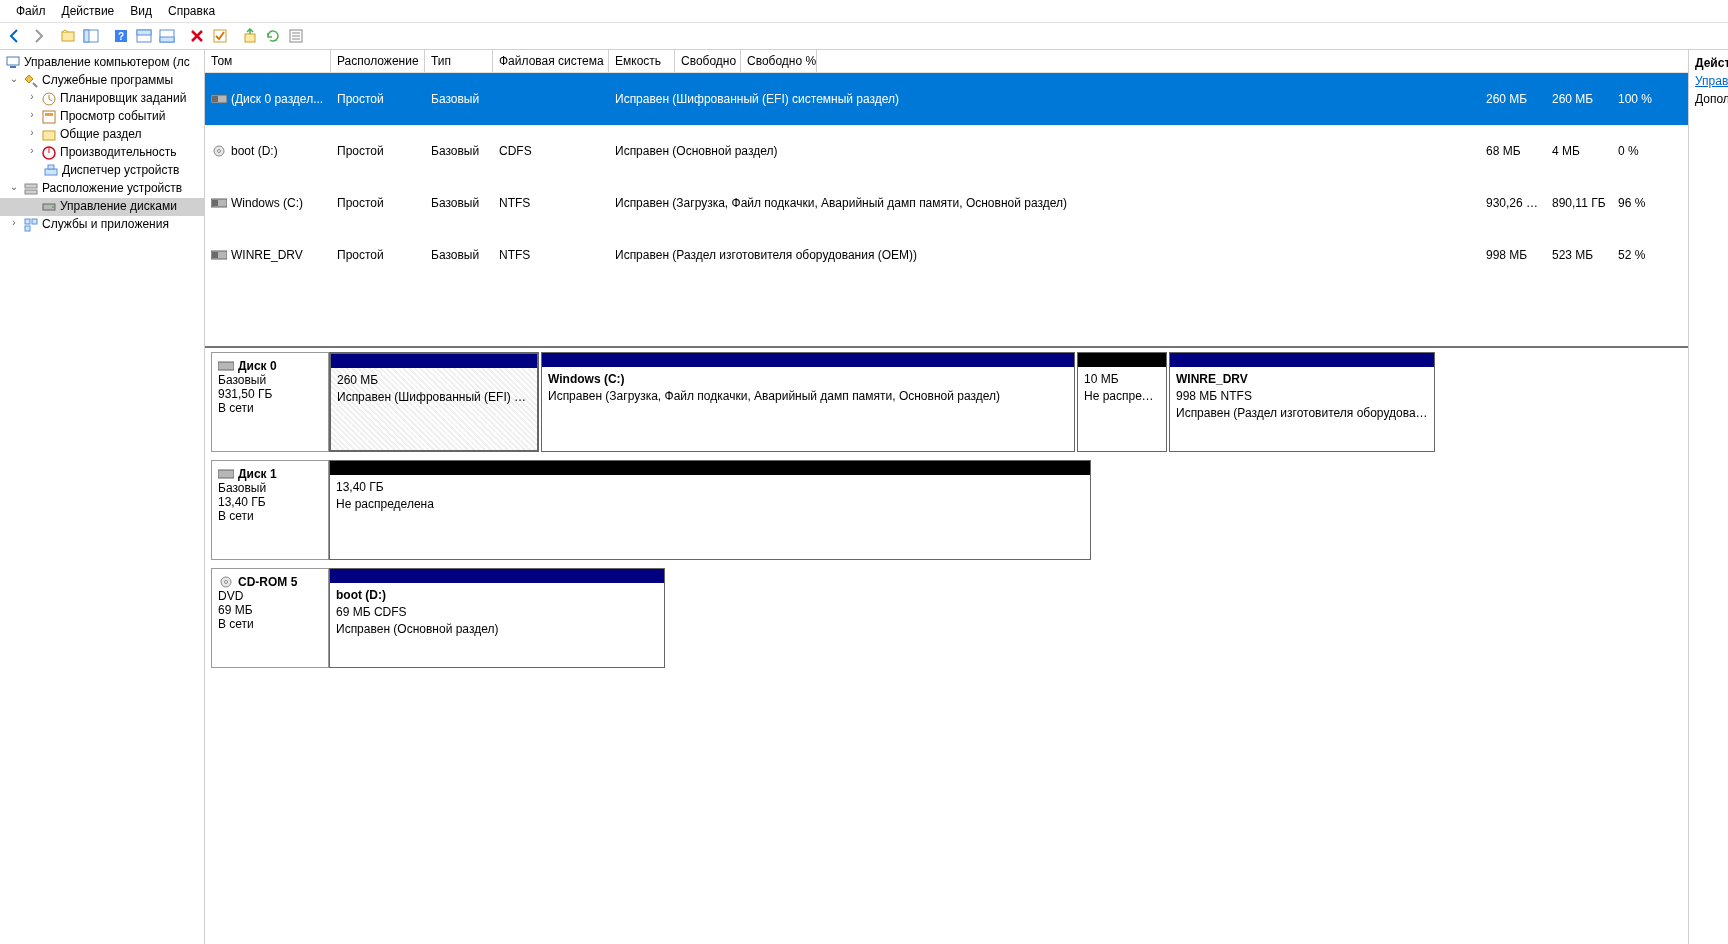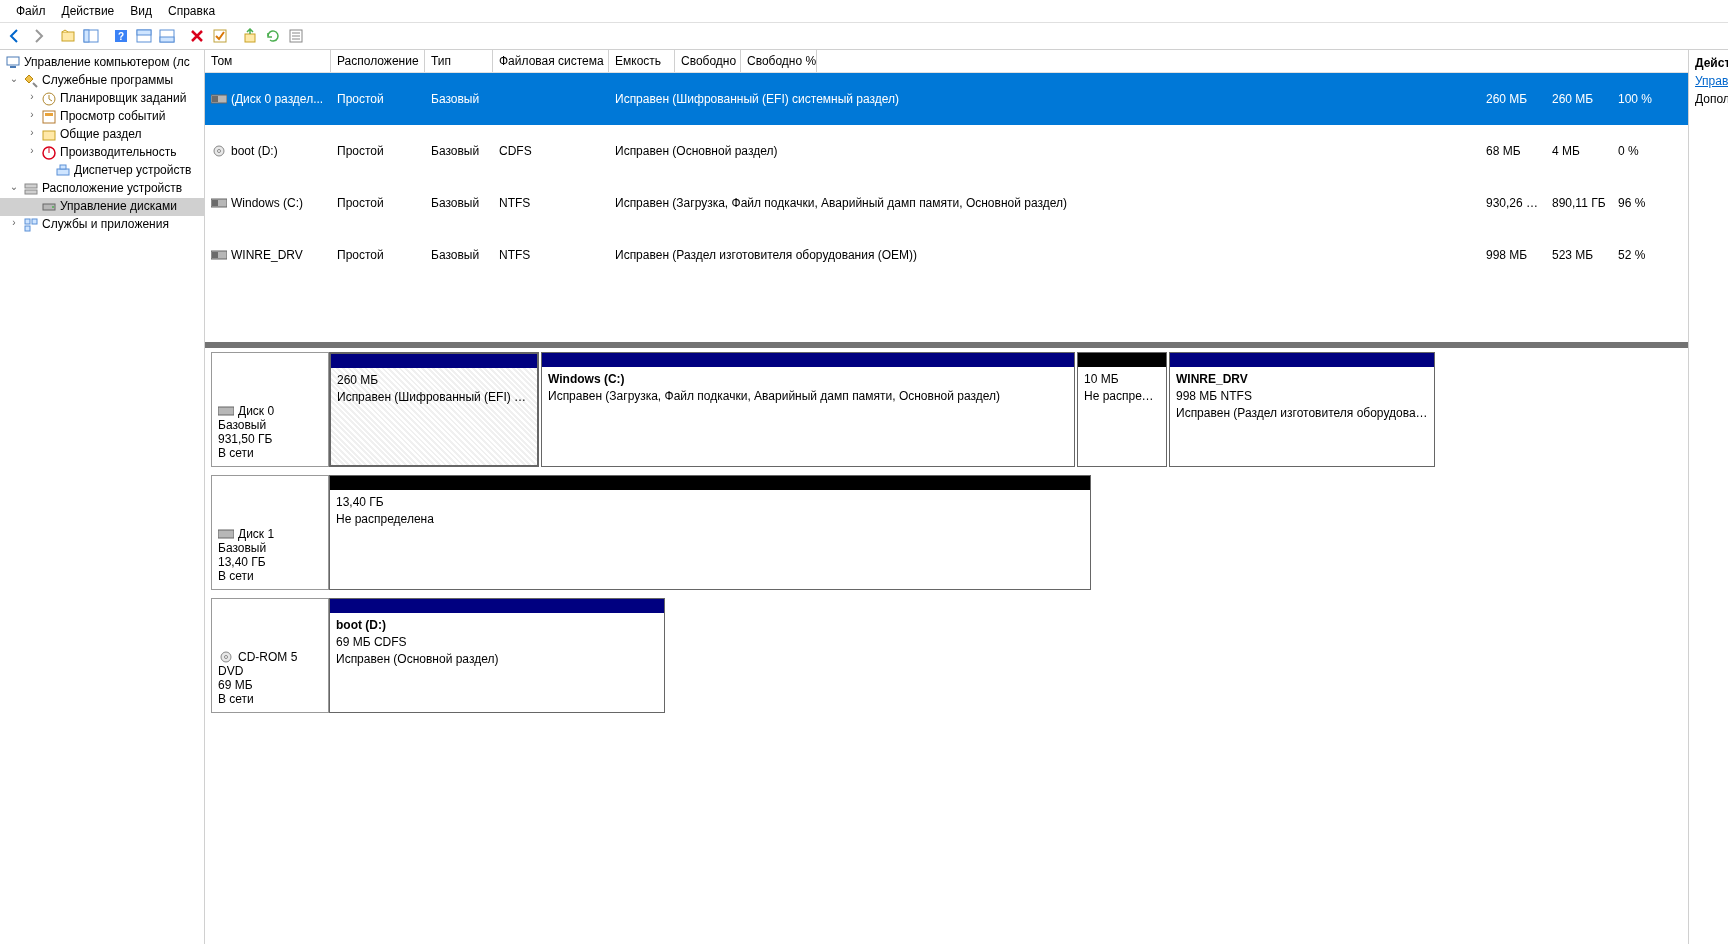--- a/index.html
+++ b/index.html
@@ -25,42 +25,42 @@
 .actions-text { padding: 2px 0; white-space: nowrap; }
 
 
 .tree-row { display: flex; align-items: flex-start; padding: 1px 2px; white-space: nowrap; cursor: default; }
 .tree-row.selected { background: #d0d0d0; }
 .tree-toggle { width: 12px; text-align: center; color: #666; font-size: 10px; }
 .tree-icon { width: 16px; height: 16px; margin: 0 3px; flex-shrink: 0; }
 .tree-label { white-space: nowrap; overflow: hidden; }
 
 
-.vol-table { flex: 0 0 298px; overflow: hidden; border-bottom: 6px solid #737373; }
+.vol-table { flex: 0 0 298px; overflow: hidden; border-bottom: 2px solid #737373; }
 .vol-header { display: flex; background: #fff; border-bottom: 1px solid #e0e0e0; }
 .vol-header-cell { padding: 4px 6px; border-right: 1px solid #d0d0d0; white-space: nowrap; overflow: hidden; }
 .vol-row { display: flex; padding: 1px 0; }
 .vol-row.selected { background: #0078d7; color: #fff; }
 .vol-cell { padding: 18px 6px; white-space: nowrap; overflow: hidden; text-overflow: ellipsis; }
 .vol-icon { display: inline-block; width: 16px; height: 12px; margin-right: 4px; vertical-align: middle; }
 
 .c-tom { width: 126px; display:flex; align-items:center; }
 .c-layout { width: 94px; }
 .c-type { width: 68px; }
 .c-fs { width: 116px; }
 .c-status { width: 498px; flex: 1; }
 .c-cap { width: 66px; }
 .c-free { width: 66px; }
 .c-freepct { width: 76px; }
 
 
 .graph { flex: 1; overflow: auto; padding: 4px 6px; background: #fff; }
 .disk-row { display: flex; margin-bottom: 8px; min-height: 100px; }
 .disk-label { width: 118px; border: 1px solid #999; padding: 6px; background: #fff; }
-.disk-label-name { font-weight: normal; display:flex; align-items:center; gap:4px;margin-top:45px; }
+.disk-label-name { font-weight: bold; display:flex; align-items:center; gap:4px; }
 .disk-parts { flex: 1; display: flex; gap: 2px; max-width: 1110px; }
 .part { border: 1px solid #666; display: flex; flex-direction: column; overflow: hidden; }
 .part.selected { border: 2px solid #666; }
 .part.selected .part-body { background: repeating-linear-gradient(45deg, #f0f0f0, #f0f0f0 2px, #fff 2px, #fff 4px); }
 .part-stripe { height: 14px; }
 .stripe-blue { background: #000080; }
 .stripe-black { background: #000; }
 .part-body { flex: 1; padding: 4px 6px; background: #fff; font-size: 12px; line-height: 1.4; overflow: hidden; }
 .part-name { font-weight: bold; white-space: nowrap; }
 .part-line { white-space: nowrap; overflow: hidden; text-overflow: ellipsis; }
@@ -198,21 +198,21 @@
       <span class="tree-label">Общие раздел</span>
     </div>
     <div class="tree-row" style="padding-left:26px">
       <span class="tree-toggle">›</span>
       <span class="tree-icon"><svg viewBox="0 0 16 16">
             <circle cx="8" cy="8" r="6" fill="none" stroke="#d9001b" stroke-width="1.5"></circle>
             <line x1="8" y1="8" x2="8" y2="3" stroke="#d9001b"></line>
           </svg></span>
       <span class="tree-label">Производительность</span>
     </div>
-    <div class="tree-row" style="padding-left:52px">
+    <div class="tree-row" style="padding-left:40px">
       <span class="tree-icon"><svg viewBox="0 0 16 16">
             <rect x="2" y="6" width="12" height="6" fill="#cfe5ff" stroke="#5a8fd6"></rect>
             <rect x="5" y="2" width="6" height="4" fill="#cfe5ff" stroke="#5a8fd6"></rect>
           </svg></span>
       <span class="tree-label">Диспетчер устройств</span>
     </div>
     <div class="tree-row" style="padding-left:8px">
       <span class="tree-toggle">⌄</span>
       <span class="tree-icon"><svg viewBox="0 0 16 16">
             <rect x="2" y="3" width="12" height="4" fill="#d0d0d0" stroke="#888"></rect>

